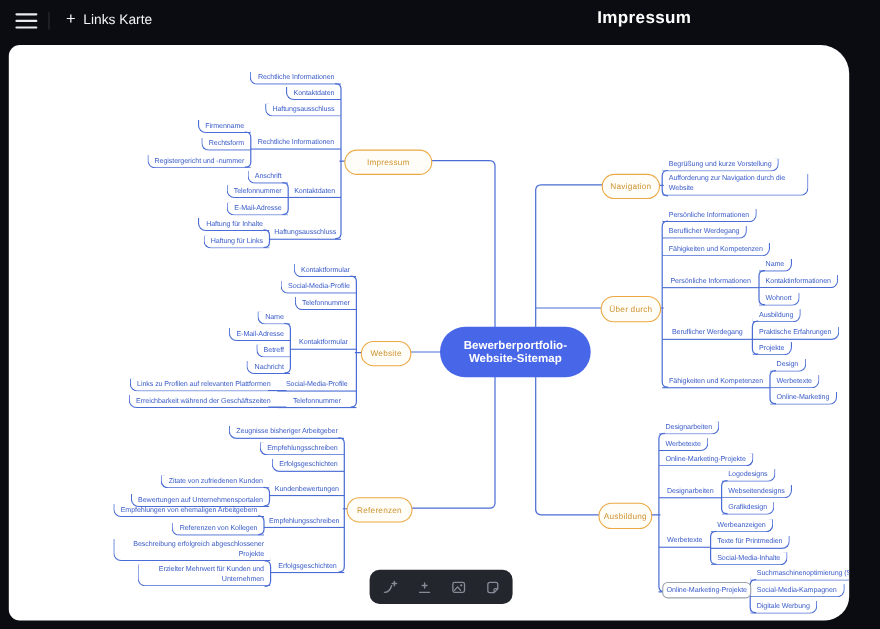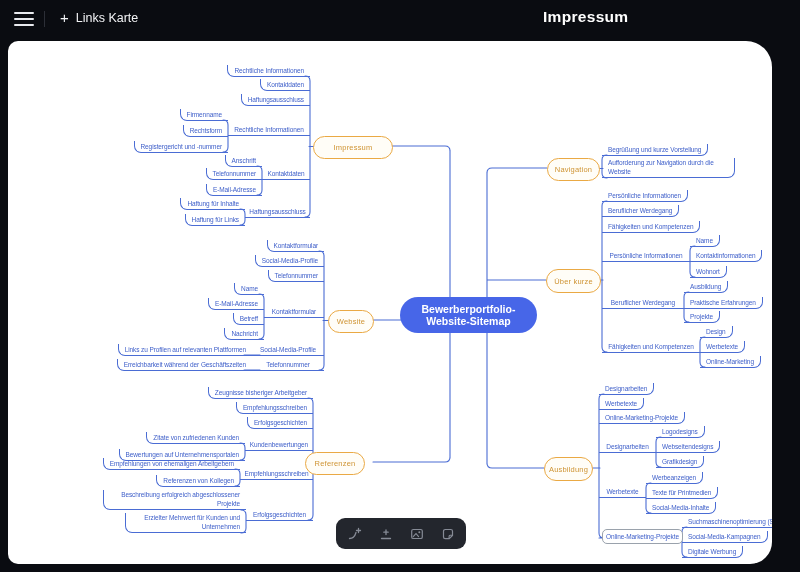--- a/index.html
+++ b/index.html
@@ -84,37 +84,37 @@
         <div class="mnode leaf L" style="top: 229px; right: 448px;">Telefonnummer</div>
         <div class="mnode span" style="left: 256px; width: 60px; top: 265px;">Kontaktformular</div>
         <div class="mnode leaf L" style="top: 242px; right: 508px;">Name</div>
         <div class="mnode leaf L" style="top: 257px; right: 508px;">E-Mail-Adresse</div>
         <div class="mnode leaf L" style="top: 272px; right: 508px;">Betreff</div>
         <div class="mnode leaf L" style="top: 287px; right: 508px;">Nachricht</div>
         <div class="mnode span" style="left: 244px; width: 72px; top: 303px;">Social-Media-Profile</div>
         <div class="mnode leaf L" style="top: 303px; right: 520px;">Links zu Profilen auf relevanten Plattformen</div>
         <div class="mnode span" style="left: 244px; width: 72px; top: 318px;">Telefonnummer</div>
         <div class="mnode leaf L" style="top: 318px; right: 520px;">Erreichbarkeit während der Geschäftszeiten</div>
-        <div class="tpill" style="left: 297px; top: 411px; width: 58px; height: 21px;">Referenzen</div>
+        <div class="tpill" style="left: 307px; top: 411px; width: 58px; height: 21px;">Referenzen</div>
         <div class="mnode leaf L" style="top: 346px; right: 459px;">Zeugnisse bisheriger Arbeitgeber</div>
         <div class="mnode leaf L" style="top: 361px; right: 459px;">Empfehlungsschreiben</div>
         <div class="mnode leaf L" style="top: 376px; right: 459px;">Erfolgsgeschichten</div>
         <div class="mnode span" style="left: 237px; width: 68px; top: 398px;">Kundenbewertungen</div>
         <div class="mnode leaf L" style="top: 391px; right: 527px;">Zitate von zufriedenen Kunden</div>
         <div class="mnode leaf L" style="top: 408px; right: 527px;">Bewertungen auf Unternehmensportalen</div>
         <div class="mnode span" style="left: 232px; width: 73px; top: 427px;">Empfehlungsschreiben</div>
         <div class="mnode leaf L" style="top: 417px; right: 532px;">Empfehlungen von ehemaligen Arbeitgebern</div>
         <div class="mnode leaf L" style="top: 434px; right: 532px;">Referenzen von Kollegen</div>
         <div class="mnode span" style="left: 238px; width: 67px; top: 468px;">Erfolgsgeschichten</div>
         <div class="mnode leaf L wrap" style="top: 449px; width: 130px; right: 526px;">Beschreibung erfolgreich abgeschlossener Projekte</div>
         <div class="mnode leaf L wrap" style="top: 472px; width: 108px; right: 526px;">Erzielter Mehrwert für Kunden und Unternehmen</div>
         <div class="tpill" style="left: 539px; top: 117px; width: 51px; height: 21px;">Navigation</div>
         <div class="mnode leaf R" style="top: 103px; left: 594px;">Begrüßung und kurze Vorstellung</div>
         <div class="mnode leaf R wrap" style="top: 117px; width: 120px; left: 594px;">Aufforderung zur Navigation durch die Website</div>
-        <div class="tpill" style="left: 538px; top: 228px; width: 53px; height: 22px;">Über kurze</div>
+        <div class="tpill" style="left: 538px; top: 228px; width: 53px; height: 22px;">Über durch</div>
         <div class="mnode leaf R" style="top: 149px; left: 594px;">Persönliche Informationen</div>
         <div class="mnode leaf R" style="top: 164px; left: 594px;">Beruflicher Werdegang</div>
         <div class="mnode leaf R" style="top: 180px; left: 594px;">Fähigkeiten und Kompetenzen</div>
         <div class="mnode span" style="left: 594px; width: 88px; top: 209px;">Persönliche Informationen</div>
         <div class="mnode leaf R" style="top: 194px; left: 682px;">Name</div>
         <div class="mnode leaf R" style="top: 209px; left: 682px;">Kontaktinformationen</div>
         <div class="mnode leaf R" style="top: 225px; left: 682px;">Wohnort</div>
         <div class="mnode span" style="left: 594px; width: 82px; top: 256px;">Beruflicher Werdegang</div>
         <div class="mnode leaf R" style="top: 240px; left: 676px;">Ausbildung</div>
         <div class="mnode leaf R" style="top: 256px; left: 676px;">Praktische Erfahrungen</div>
@@ -132,21 +132,21 @@
         <div class="mnode leaf R" style="top: 400px; left: 648px;">Webseitendesigns</div>
         <div class="mnode leaf R" style="top: 415px; left: 648px;">Grafikdesign</div>
         <div class="mnode span" style="left: 591px; width: 47px; top: 445px;">Werbetexte</div>
         <div class="mnode leaf R" style="top: 431px; left: 638px;">Werbeanzeigen</div>
         <div class="mnode leaf R" style="top: 446px; left: 638px;">Texte für Printmedien</div>
         <div class="mnode leaf R" style="top: 461px; left: 638px;">Social-Media-Inhalte</div>
         <div class="mnode nbox" style="left: 594px; width: 77px; top: 488px;">Online-Marketing-Projekte</div>
         <div class="mnode leaf R" style="top: 475px; left: 674px;">Suchmaschinenoptimierung (SEO)</div>
         <div class="mnode leaf R" style="top: 490px; left: 674px;">Social-Media-Kampagnen</div>
         <div class="mnode leaf R" style="top: 505px; left: 674px;">Digitale Werbung</div>
-        <div id="rootpill" style="left: 392px; top: 256px; width: 137px; height: 36px;">Bewerberportfolio-Website-Sitemap</div>
+        <div id="rootpill" style="left: 392px; top: 256px; width: 137px; height: 46px;">Bewerberportfolio-Website-Sitemap</div>
       </div>
 
     <div id="fab">
       <svg class="ticon" viewBox="0 0 14 14">
         <path d="M1.5,11.5 C5.5,11.5 7,9 8,5.5" fill="none" stroke="#868b96" stroke-width="1.3" stroke-linecap="round"></path>
         <path d="M10.5,1.5 v4 M8.5,3.5 h4" fill="none" stroke="#868b96" stroke-width="1.3" stroke-linecap="round"></path>
       </svg>
       <svg class="ticon" viewBox="0 0 14 14">
         <path d="M2.5,11.5 h9" fill="none" stroke="#868b96" stroke-width="1.3" stroke-linecap="round"></path>
         <path d="M7,3 v4.5 M4.8,5.2 h4.4" fill="none" stroke="#868b96" stroke-width="1.3" stroke-linecap="round"></path>

